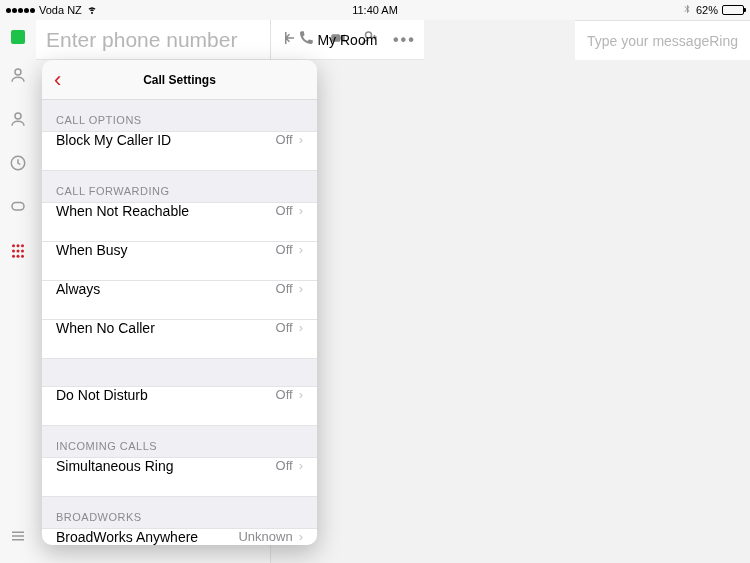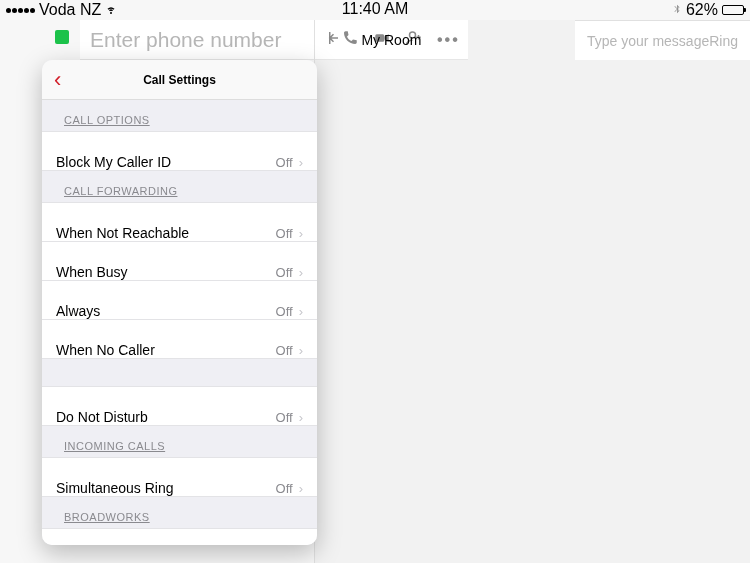--- a/index.html
+++ b/index.html
@@ -1,28 +1,28 @@
 <!DOCTYPE html>
 <html><head>
 <meta charset="utf-8">
 <style>
   * { margin: 0; padding: 0; box-sizing: border-box; font-family: -apple-system, Helvetica, Arial, sans-serif; }
   body { width: 750px; height: 563px; background: #f7f7f7; overflow: hidden; position: relative; }
 
   
-  .status-bar { height: 20px; display: flex; justify-content: space-between; padding: 0 6px; font-size: 16px; color: #000; background: #f7f7f7; }
+  .status-bar { height: 20px; display: flex; align-items: center; justify-content: space-between; padding: 0 6px; font-size: 11px; color: #000; background: #f7f7f7; }
   .status-left, .status-right { display: flex; align-items: center; gap: 4px; }
   .status-center { position: absolute; left: 50%; transform: translateX(-50%); font-weight: 500; }
   .sig-dots { display: flex; gap: 1px; }
   .sig-dots span { width: 5px; height: 5px; border-radius: 50%; background: #000; display:inline-block;}
   .battery { width: 22px; height: 10px; border: 1px solid #000; border-radius: 2px; position: relative; }
   .battery::after { content:""; position:absolute; right:-3px; top:2px; width:2px; height:4px; background:#000; border-radius:0 1px 1px 0;}
   .battery-fill { background:#000; height:100%; }
 
-  .app { display:flex; height: calc(563px - 20px); margin-left: 44px; }
+  .app { display:flex; height: calc(563px - 20px); }
 
   
   .rail { width: 36px; background:#f7f7f7; display:flex; flex-direction:column; align-items:center; padding-top:10px; gap:22px; }
   .rail .sq { width:14px; height:14px; background:#1cc24a; border-radius:2px; }
   .rail svg { width:18px; height:18px; }
   .rail .dialpad { color:#d21f2a; }
   .rail .muted { color:#9b9b9b; }
   .rail-bottom { margin-top:auto; margin-bottom:14px; }
 
   
@@ -40,22 +40,22 @@
   .dots { letter-spacing:2px; font-weight:bold; }
   .room-body { flex:1; }
   .compose { height:40px; display:flex; align-items:center; border-top:1px solid #e0e0e0; background:#fff; padding:0 12px; color:#b6b6b6; font-size:14px;}
   .compose .send { margin-left:auto; }
 
   
   .popover { position:absolute; left:42px; top:60px; width:275px; height:485px; background:#efeff4; border-radius:10px; box-shadow:0 8px 24px rgba(0,0,0,.25); overflow:hidden;}
   .pop-header { height:40px; background:#f9f9f9; border-bottom:1px solid #ddd; display:flex; align-items:center; justify-content:center; position:relative;}
   .pop-header .chev { position:absolute; left:12px; color:#d21f2a; font-size:22px; }
   .pop-title { font-size:12px; font-weight:600; }
-  .sect-label { font-size:11px; letter-spacing:.5px; color:#8a8a8f; padding:14px 22px 6px; text-transform:uppercase;text-decoration:underline;}
-  .row { background:#fff; border-top:1px solid #e3e3e6; border-bottom:1px solid #e3e3e6; margin-top:-1px; height:40px; display:flex; align-items:flex-end; padding:0 14px; font-size:14px; color:#000;}
+  .sect-label { font-size:11px; letter-spacing:.5px; color:#8a8a8f; padding:14px 14px 6px; text-transform:uppercase;}
+  .row { background:#fff; border-top:1px solid #e3e3e6; border-bottom:1px solid #e3e3e6; margin-top:-1px; height:40px; display:flex; align-items:flex-start; padding:0 14px; font-size:14px; color:#000;}
   .row .val { margin-left:auto; color:#8a8a8f; font-size:13px; display:flex; align-items:center; gap:6px;}
   .row .chev-r { color:#c7c7cc; }
   .spacer { height:28px; }
 
 </style>
 </head>
 <body>
 
 <div class="status-bar">
   <div class="status-left">

